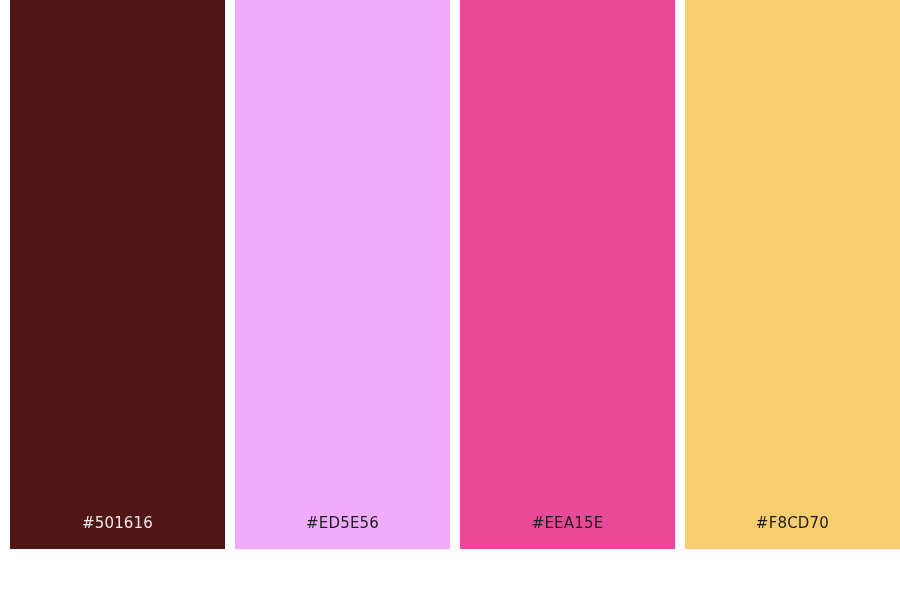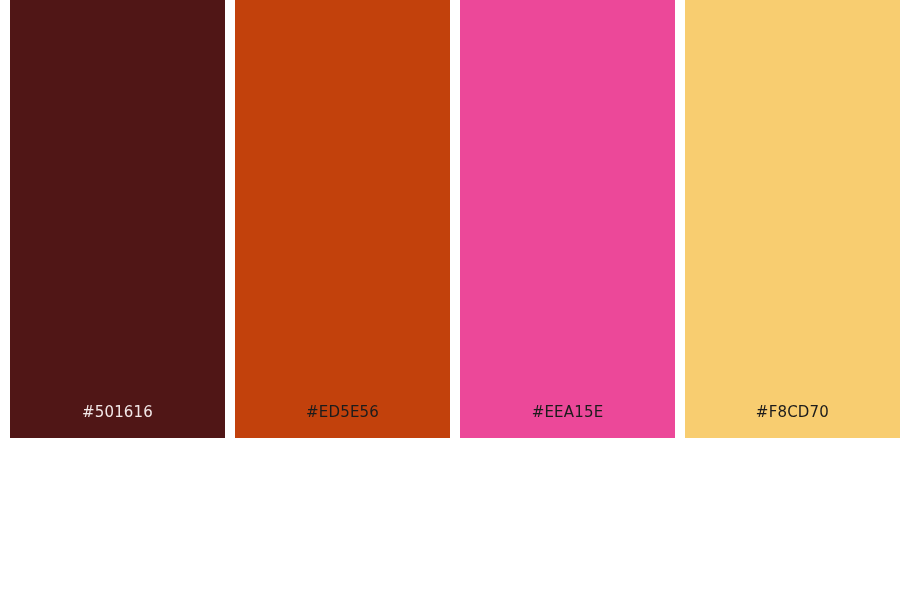--- a/index.html
+++ b/index.html
@@ -21,21 +21,21 @@
     background: #ffffff;
   }
   .swatch-strip {
     width: 900px;
     height: 549px;
     display: flex;
     flex-direction: row;
   }
   .swatch {
     flex: 1 1 0;
-    height: 438px;
+    height: 549px;
     position: relative;
     display: flex;
     align-items: flex-end;
     justify-content: center;
     margin-left: 10px;
   }
   .swatch-label {
     display: block;
     width: 100%;
     text-align: center;
@@ -67,21 +67,21 @@
 <body>
 
 <div class="palette-page">
 
   <div class="swatch-strip">
 
     <div class="swatch" style="background-color: rgb(80, 22, 22);">
       <span class="swatch-label" style="color: rgb(242, 231, 231);">#501616</span>
     </div>
 
-    <div class="swatch" style="background-color: #c2410c;">
+    <div class="swatch" style="background-color: #f0abfc;">
       <span class="swatch-label" style="color: rgb(28, 28, 28);">#ED5E56</span>
     </div>
 
     <div class="swatch" style="background-color: #ec4899;">
       <span class="swatch-label" style="color: rgb(28, 28, 28);">#EEA15E</span>
     </div>
 
     <div class="swatch" style="background-color: rgb(248, 205, 112);">
       <span class="swatch-label" style="color: rgb(28, 28, 28);">#F8CD70</span>
     </div>

